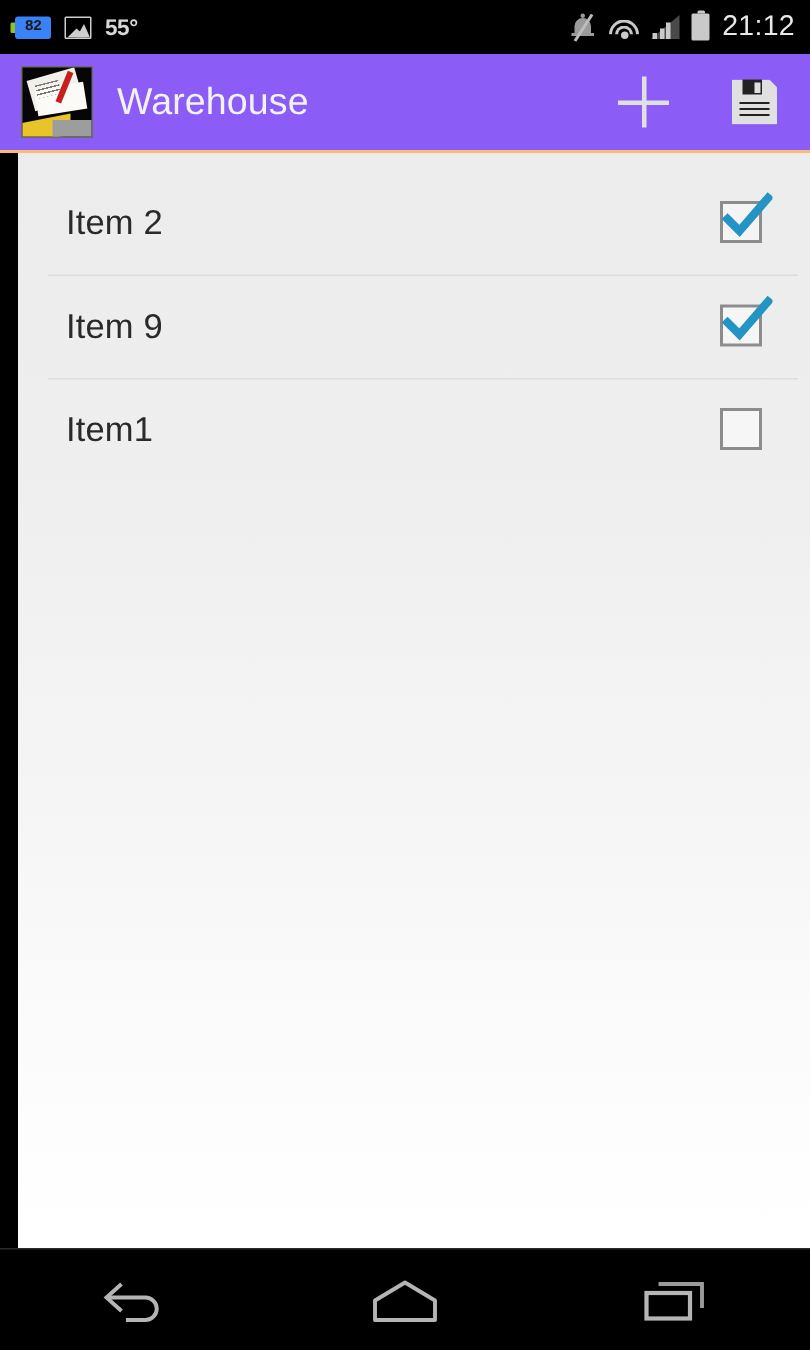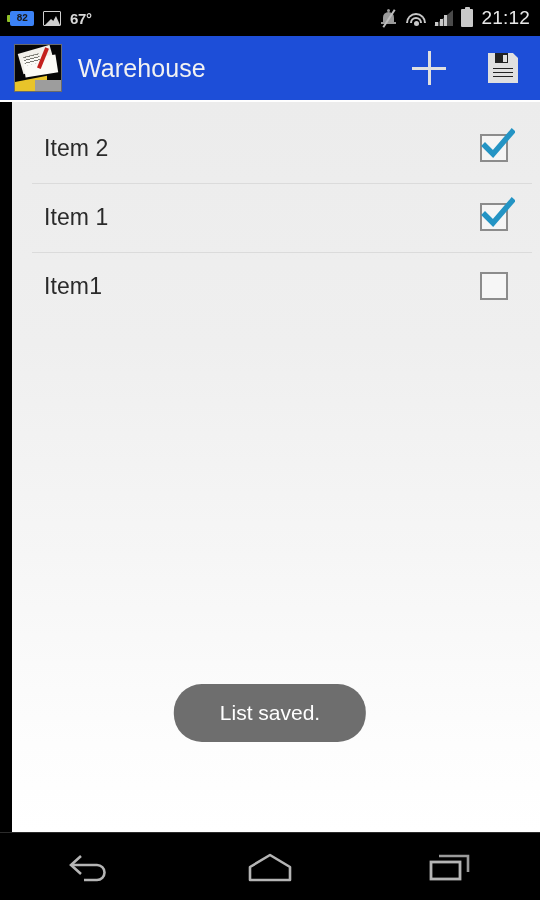--- a/index.html
+++ b/index.html
@@ -103,22 +103,22 @@
   .batt2-ico:before {
     content:""; position:absolute; top:-2.5px; left:3.5px;
     width:5px; height:2.5px; background:#c9c9c9; border-radius:1px 1px 0 0;
   }
 
   .clock-txt { color:#e8e8e8; font-size:19px; letter-spacing:0.2px; }
 
   
   .action-bar {
     position:absolute; top:36px; left:0; width:540px; height:66px;
-    background:#1d4ed8;
-    border-bottom:2px solid #ffffff;
+    background:#8b5cf6;
+    border-bottom:2px solid #fdba74;
     display:flex; align-items:center;
   }
   .app-icon {
     width:48px; height:48px; margin-left:14px;
     border:1px solid #6a6a6a;
     background:#060606;
     position:relative; overflow:hidden;
     flex-shrink:0;
   }
   .app-icon .paper1 {
@@ -242,21 +242,21 @@
 <body>
 
 <div id="screen">
 
   <div class="status-bar">
     <div class="status-left">
       <div class="batt-chip">
         <span>82</span>
       </div>
       <div class="gallery-ico"></div>
-      <div class="temp-txt">67°</div>
+      <div class="temp-txt">55°</div>
     </div>
     <div class="status-right">
       <div class="silent-ico">
         <div class="bell"></div>
           <div class="slash"></div>
       </div>
       <div class="wifi-ico">
         <i class="a"></i>
           <i class="b"></i>
           <i class="c"></i>
@@ -301,38 +301,37 @@
         <div class="row">
           <div class="row-label">Item 2</div>
           <div class="cb-wrap checked">
             <div class="cb-box"></div>
             <svg class="tick" viewBox="0 0 36 32">
               <path d="M6 18 L14 26 L33 4" fill="none" stroke="#2494c4" stroke-width="5.5" stroke-linecap="square" stroke-linejoin="miter"></path>
             </svg>
           </div>
         </div>
         <div class="row">
-          <div class="row-label">Item 1</div>
+          <div class="row-label">Item 9</div>
           <div class="cb-wrap checked">
             <div class="cb-box"></div>
             <svg class="tick" viewBox="0 0 36 32">
               <path d="M6 18 L14 26 L33 4" fill="none" stroke="#2494c4" stroke-width="5.5" stroke-linecap="square" stroke-linejoin="miter"></path>
             </svg>
           </div>
         </div>
         <div class="row">
           <div class="row-label">Item1</div>
           <div class="cb-wrap">
             <div class="cb-box"></div>
           </div>
         </div>
       </div>
   </div>
 
-  <div class="toast">List saved.</div>
 
   <div class="nav-bar">
     <div class="nav-btn">
       <svg class="back-ico" viewBox="0 0 46 34">
         <path d="M14 6 L4 15 L14 24" fill="none" stroke="#b5b5b5" stroke-width="2.6"></path>
         <path d="M4 15 H30 a7.5 7.5 0 0 1 0 15 H17" fill="none" stroke="#b5b5b5" stroke-width="2.6"></path>
       </svg>
     </div>
     <div class="nav-btn">
       <svg class="home-ico" viewBox="0 0 48 30">

